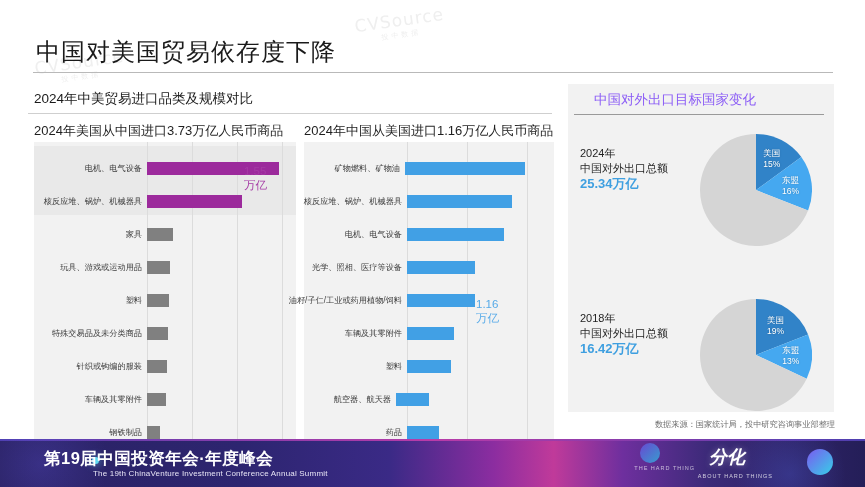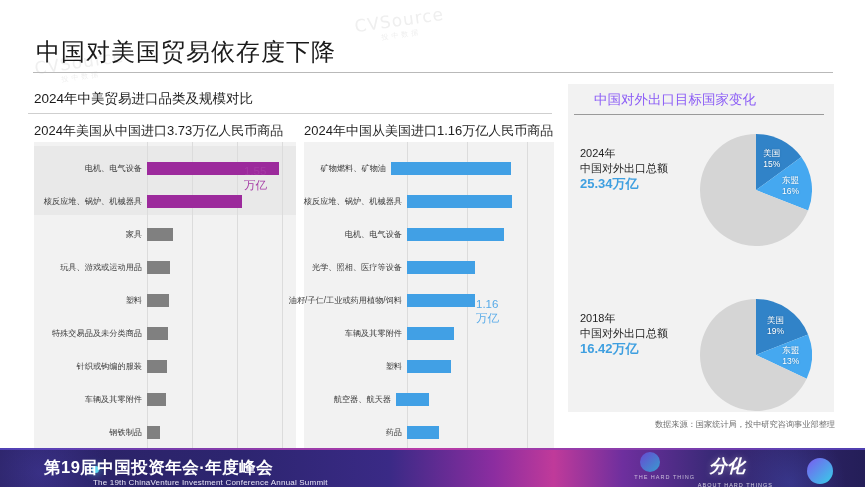--- a/index.html
+++ b/index.html
@@ -180,21 +180,21 @@
     font-size: 8.2px;
     color: #6e6e6e;
     white-space: nowrap;
     text-align: right;
   }
 
   
   .banner {
     position: absolute;
     left: 0; bottom: 0;
-    width: 865px; height: 39px;
+    width: 865px; height: 48px;
     overflow: hidden;
     background: linear-gradient(90deg,#2a2263 0%, #2d2570 28%, #3a2a86 45%,
                                 #8b2da0 57%, #c03a9a 64%, #6e2f9e 72%,
                                 #3b2a78 82%, #241e58 100%);
   }
   .banner .topline {
     position: absolute; left: 0; top: 0; width: 100%; height: 2px;
     background: linear-gradient(90deg,#4e3fb0,#b93ba8,#4e3fb0);
   }
   .banner .swirl {
@@ -329,21 +329,21 @@
         </div>
         <div class="annot purple" style="left: 210px; top: 22px;">
           <div>1.55</div>
           <div>万亿</div>
         </div>
       </div>
     <div class="plot plot-b" id="plotB">
         <div class="gridline" style="left: 103px;"></div>
         <div class="gridline" style="left: 163px;"></div>
         <div class="gridline" style="left: 223px;"></div>
-        <div class="row" style="left: 87px; top: 13px; font-family: Liberation Serif, serif;">
+        <div class="row" style="left: 101px; top: 13px; font-family: Liberation Serif, serif;">
           <span class="lbl">矿物燃料、矿物油</span>
           <span class="bar" style="width: 120px; background: rgb(65, 160, 229);"></span>
         </div>
         <div class="row" style="left: 103px; top: 46px;">
           <span class="lbl">核反应堆、锅炉、机械器具</span>
           <span class="bar" style="width: 104.81px; background: rgb(65, 160, 229);"></span>
         </div>
         <div class="row" style="left: 103px; top: 79px;">
           <span class="lbl">电机、电气设备</span>
           <span class="bar" style="width: 97.2152px; background: rgb(65, 160, 229);"></span>

